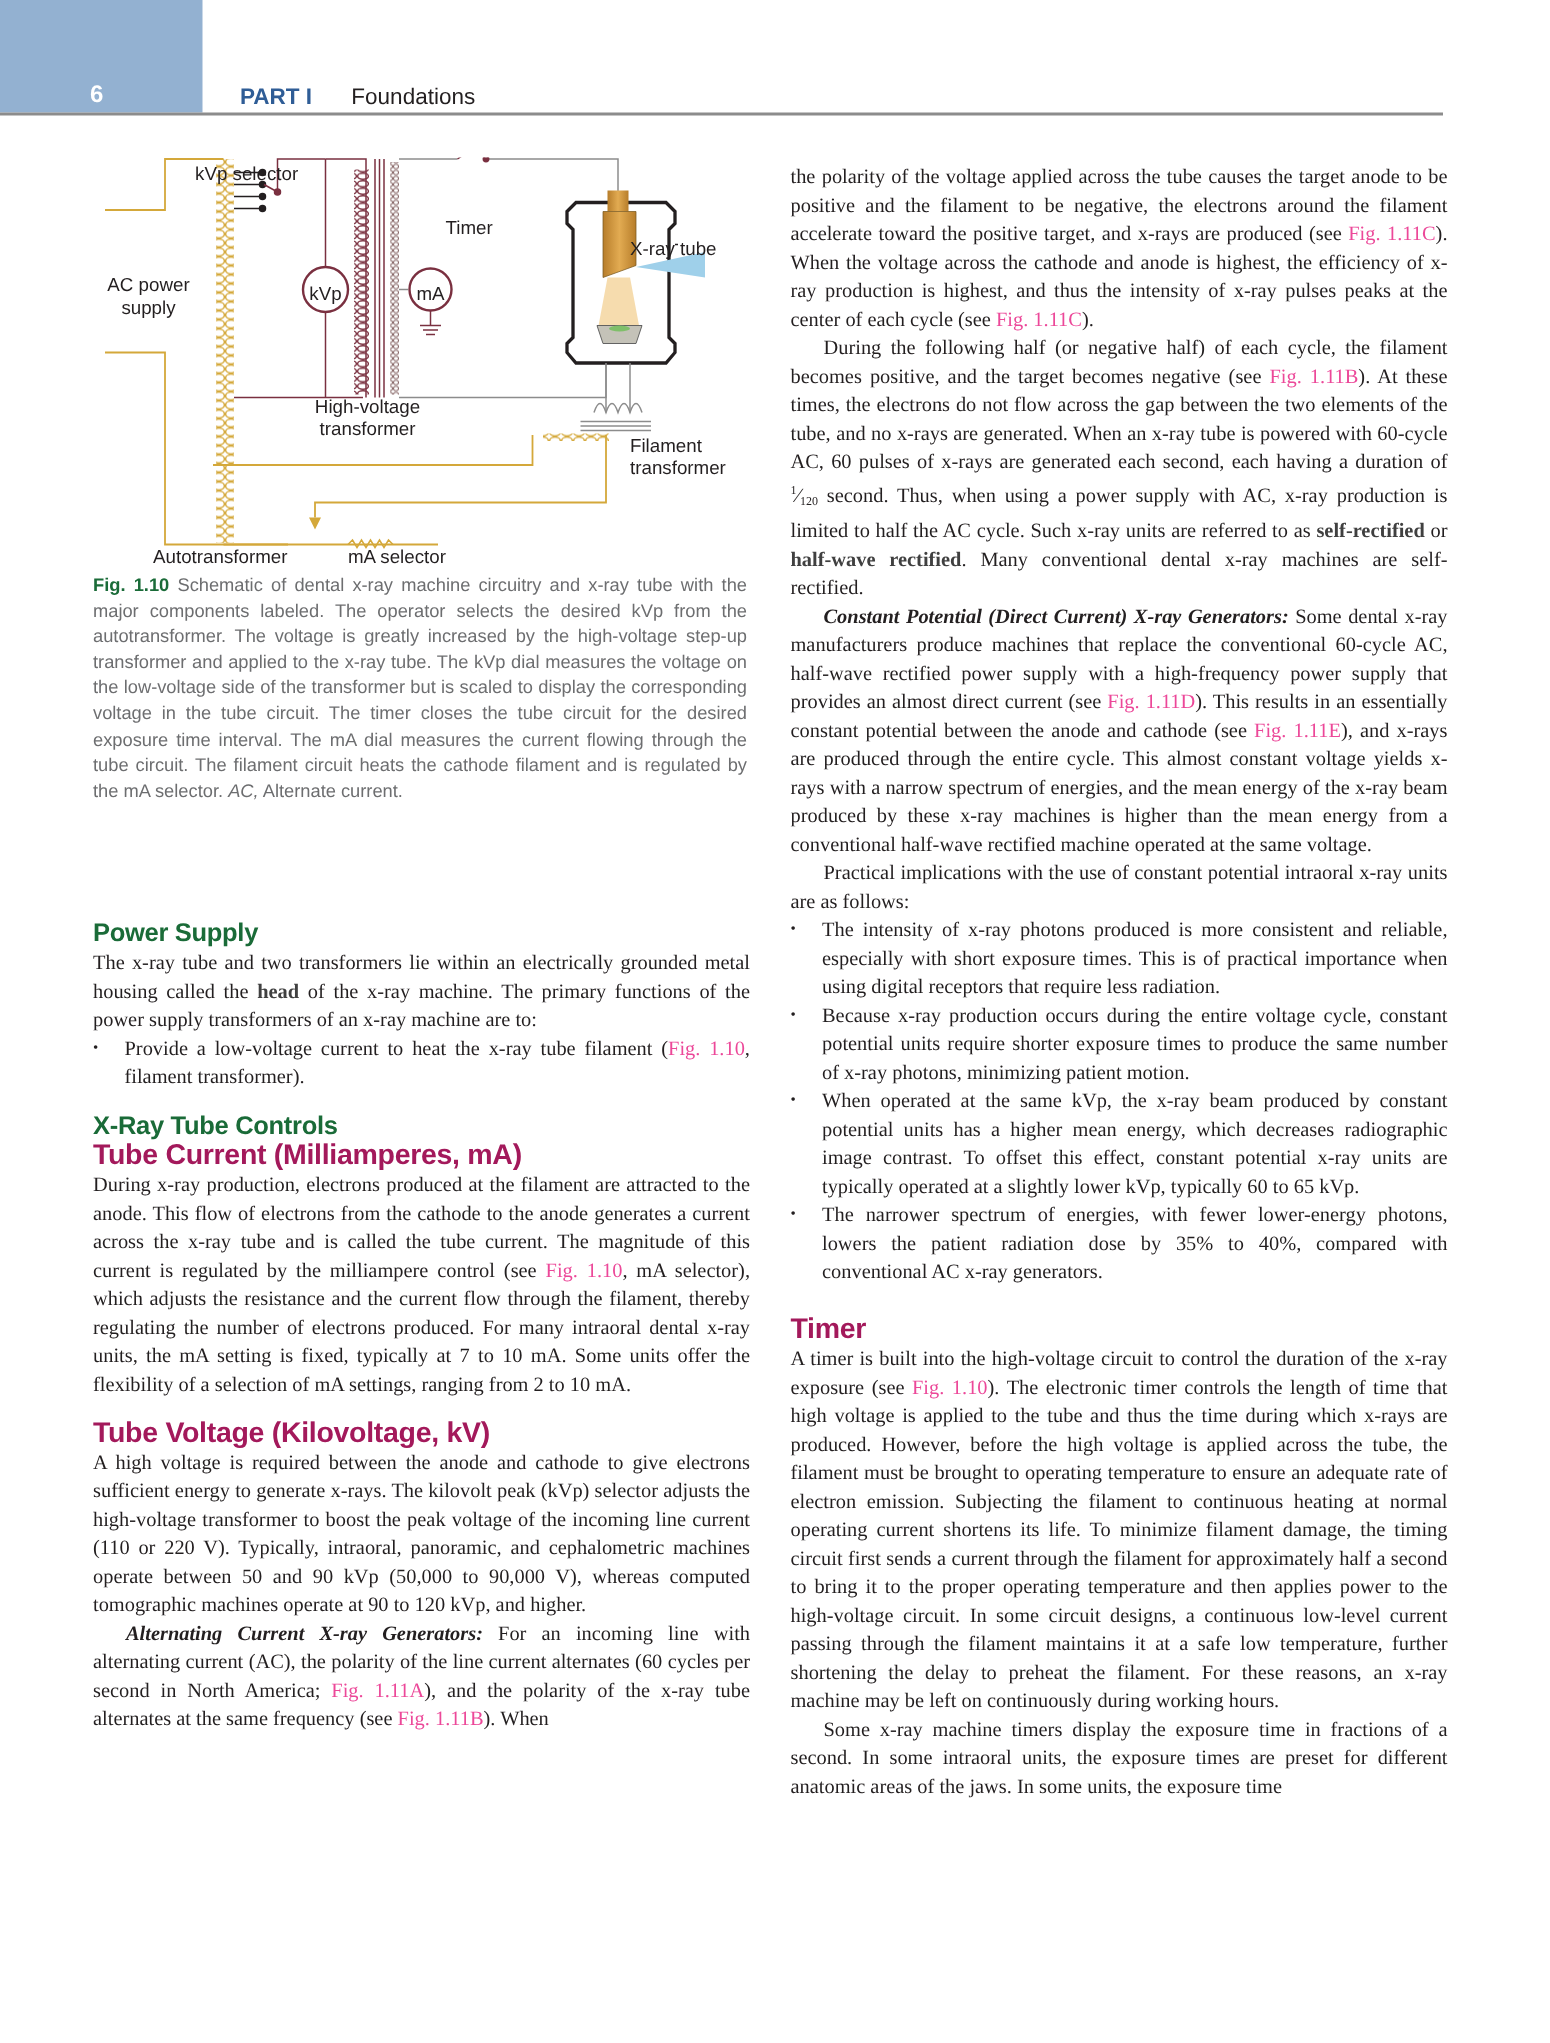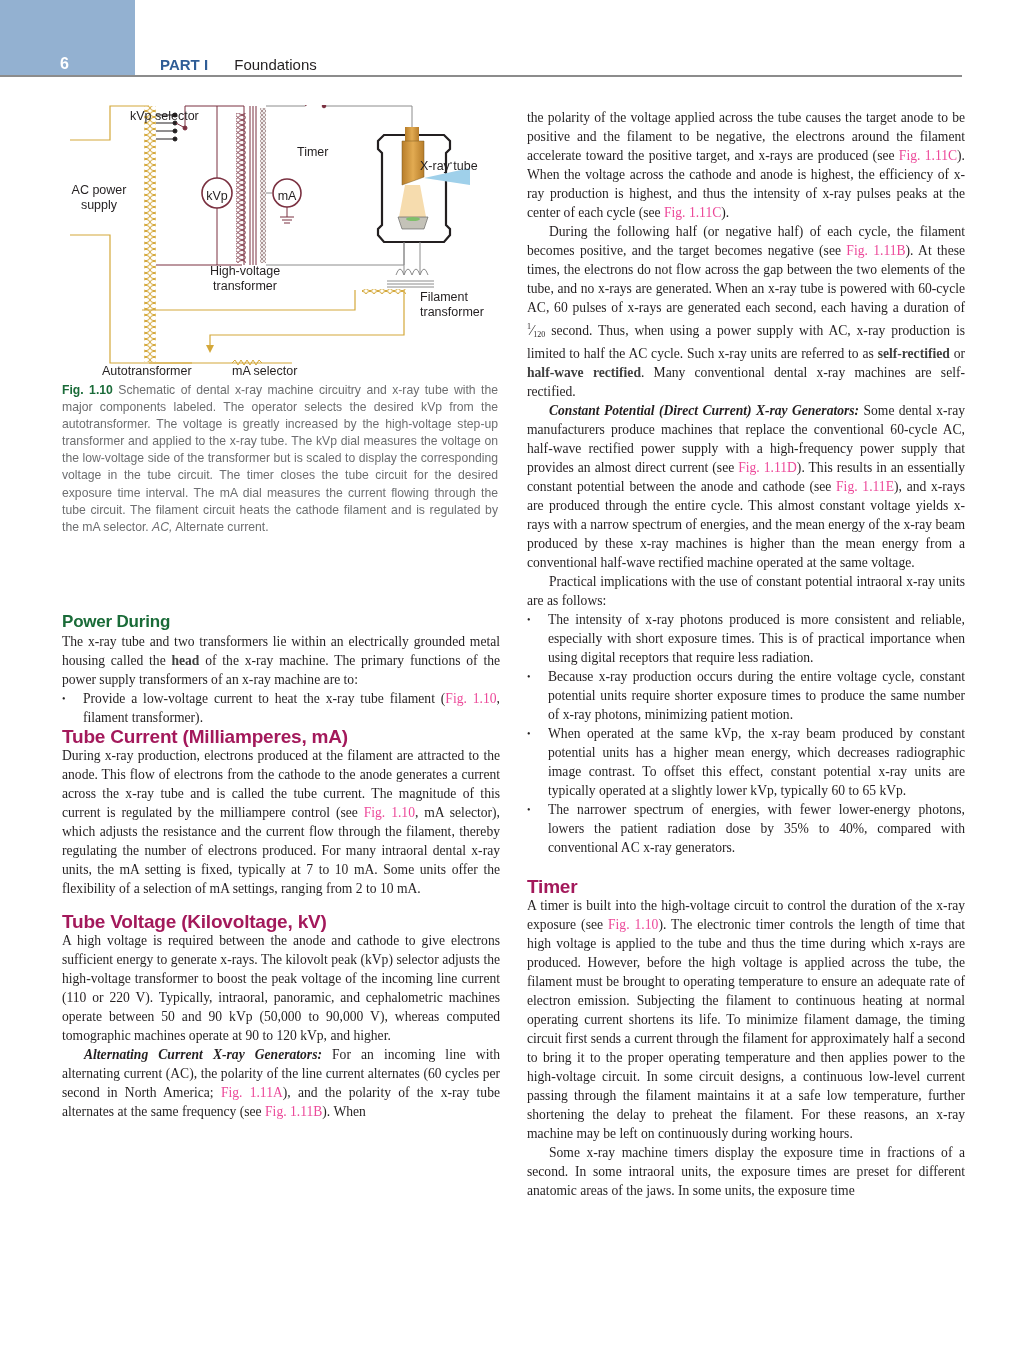--- a/index.html
+++ b/index.html
@@ -177,26 +177,27 @@
   </div>
   <div class="fig-label" style="left:40px; top:259px;">Autotransformer</div>
   <div class="fig-label" style="left:170px; top:259px;">mA selector</div>
 </div>
 
 <div class="caption">
   <span class="fig-num">Fig. 1.10</span><span> Schematic of dental x-ray machine circuitry and x-ray tube with the major components labeled. The operator selects the desired kVp from the autotransformer. The voltage is greatly increased by the high-voltage step-up transformer and applied to the x-ray tube. The kVp dial measures the voltage on the low-voltage side of the transformer but is scaled to display the corresponding voltage in the tube circuit. The timer closes the tube circuit for the desired exposure time interval. The mA dial measures the current flowing through the tube circuit. The filament circuit heats the cathode filament and is regulated by the mA selector. </span><i>AC,</i><span> Alternate current.</span>
 </div>
 
 <div class="col col-left" style="top:612px;">
-  <h2 class="sec">Power During</h2>
+  <h2 class="sec">Power Supply</h2>
   <p><span>The x-ray tube and two transformers lie within an electrically grounded metal housing called the </span><span class="link-b" style="font-weight:bold;">head</span><span> of the x-ray machine. The primary functions of the power supply transformers of an x-ray machine are to:</span></p>
   <ul class="bullets">
     <li><span>Provide a low-voltage current to heat the x-ray tube filament (</span><span class="link">Fig. 1.10</span><span>, filament transformer).</span></li>
   </ul>
 
+  <h2 class="sec" style="margin-top:14px;">X-Ray Tube Controls</h2>
   <h3 class="sub">Tube Current (Milliamperes, mA)</h3>
   <p><span>During x-ray production, electrons produced at the filament are attracted to the anode. This flow of electrons from the cathode to the anode generates a current across the x-ray tube and is called the tube current. The magnitude of this current is regulated by the milliampere control (see </span><span class="link">Fig. 1.10</span><span>, mA selector), which adjusts the resistance and the current flow through the filament, thereby regulating the number of electrons produced. For many intraoral dental x-ray units, the mA setting is fixed, typically at 7 to 10 mA. Some units offer the flexibility of a selection of mA settings, ranging from 2 to 10 mA.</span></p>
 
   <h3 class="sub" style="margin-top:14px;">Tube Voltage (Kilovoltage, kV)</h3>
   <p>A high voltage is required between the anode and cathode to give electrons sufficient energy to generate x-rays. The kilovolt peak (kVp) selector adjusts the high-voltage transformer to boost the peak voltage of the incoming line current (110 or 220 V). Typically, intraoral, panoramic, and cephalometric machines operate between 50 and 90 kVp (50,000 to 90,000 V), whereas computed tomographic machines operate at 90 to 120 kVp, and higher.</p>
   <p class="indent"><span class="runin">Alternating Current X-ray Generators:</span><span> For an incoming line with alternating current (AC), the polarity of the line current alternates (60 cycles per second in North America; </span><span class="link">Fig. 1.11A</span><span>), and the polarity of the x-ray tube alternates at the same frequency (see </span><span class="link">Fig. 1.11B</span><span>). When</span></p>
 </div>
 
 <div class="col col-right">
   <p><span>the polarity of the voltage applied across the tube causes the target anode to be positive and the filament to be negative, the electrons around the filament accelerate toward the positive target, and x-rays are produced (see </span><span class="link">Fig. 1.11C</span><span>). When the voltage across the cathode and anode is highest, the efficiency of x-ray production is highest, and thus the intensity of x-ray pulses peaks at the center of each cycle (see </span><span class="link">Fig. 1.11C</span><span>).</span></p>

